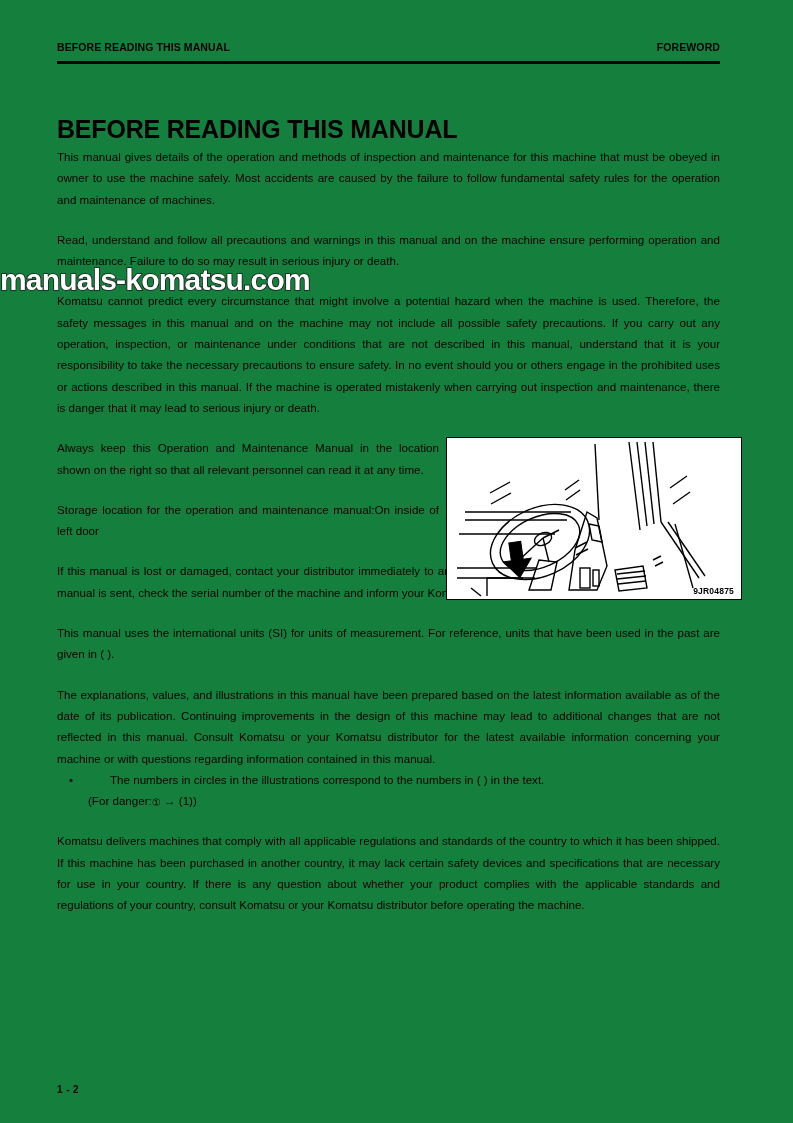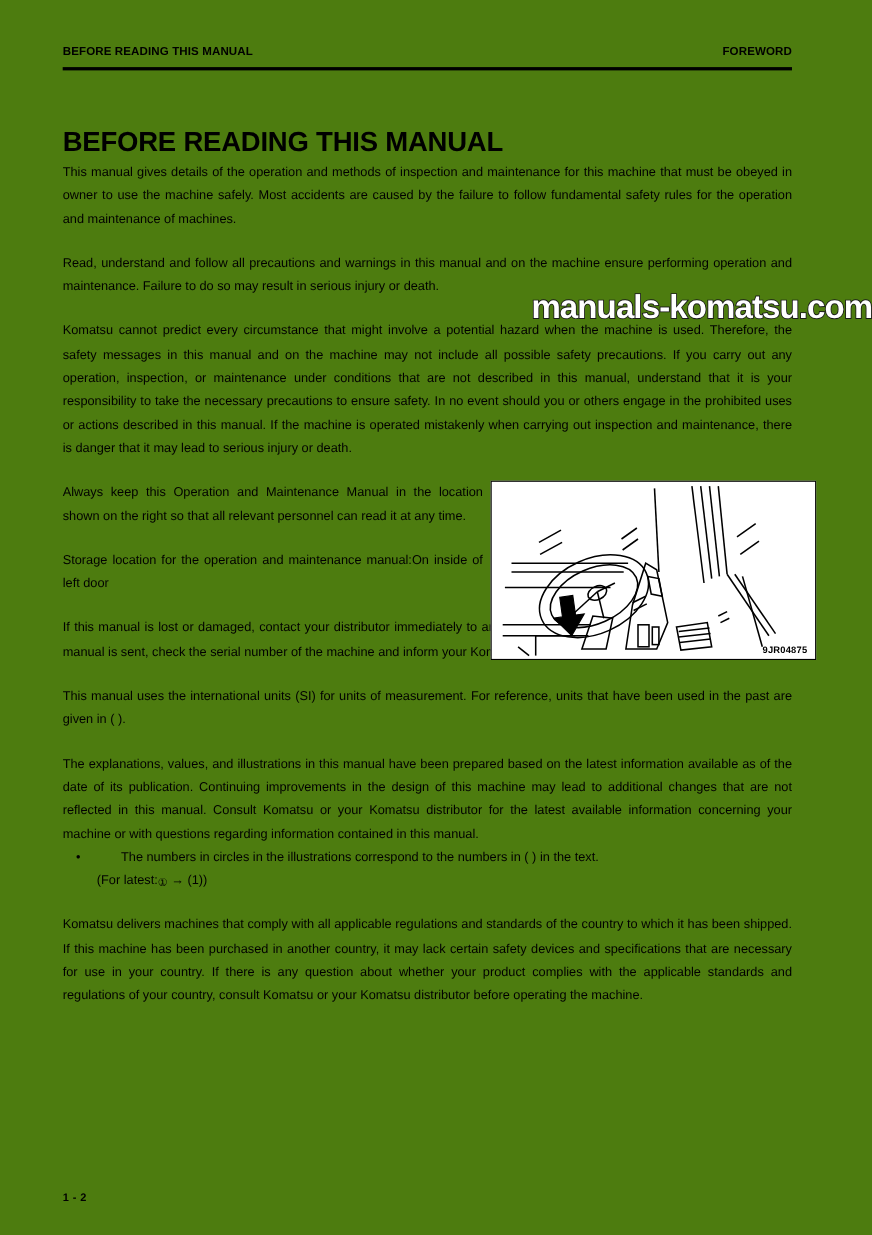--- a/index.html
+++ b/index.html
@@ -8,21 +8,21 @@
     background: #ffffff;
   }
   body {
     font-family: "Liberation Sans", sans-serif;
     color: #000000;
   }
   .page {
     position: relative;
     width: 793px;
     height: 1123px;
-    background: #4d7c0f;
+    background: #15803d;
     overflow: hidden;
     box-sizing: border-box;
   }
   
   .header {
     position: absolute;
     left: 57px;
     top: 42px;
     width: 663px;
     display: flex;
@@ -137,21 +137,21 @@
     line-height: 1;
     position: relative;
     top: 0.5px;
   }
   
   .watermark {
     position: absolute;
     left: 0;
     top: 265px;
     width: 793px;
-    text-align: right;
+    text-align: left;
     font-size: 30px;
     font-weight: bold;
     letter-spacing: -0.8px;
     line-height: 1;
     color: #ffffff;
     -webkit-text-stroke: 1.6px #1a1a1a;
     paint-order: stroke fill;
     pointer-events: none;
     white-space: nowrap;
   }
@@ -264,21 +264,21 @@
     <p class="para">This manual uses the international units (SI) for units of measurement. For reference, units that have been used in the past are given in ( ).</p>
 
     <p class="para tight">The explanations, values, and illustrations in this manual have been prepared based on the latest information available as of the date of its publication. Continuing improvements in the design of this machine may lead to additional changes that are not reflected in this manual. Consult Komatsu or your Komatsu distributor for the latest available information concerning your machine or with questions regarding information contained in this manual.</p>
 
     <div class="bullet-row">
       <span class="bullet-dot">•</span>
       <span class="bullet-text">The numbers in circles in the illustrations correspond to the numbers in ( ) in the text.</span>
     </div>
 
     <div class="sub-line">
-      <span>(For latest:</span><span class="circled">①</span><span> → (1))</span>
+      <span>(For danger:</span><span class="circled">①</span><span> → (1))</span>
     </div>
 
     <p class="para">Komatsu delivers machines that comply with all applicable regulations and standards of the country to which it has been shipped.  If this machine has been purchased in another country, it may lack certain safety devices and specifications that are necessary for use in your country. If there is any question about whether your product complies with the applicable standards and regulations of your country, consult Komatsu or your Komatsu distributor before operating the machine.</p>
 
   </div>
 
   <div class="watermark">manuals-komatsu.com</div>
 
   <div class="footer">1 - 2</div>
 

